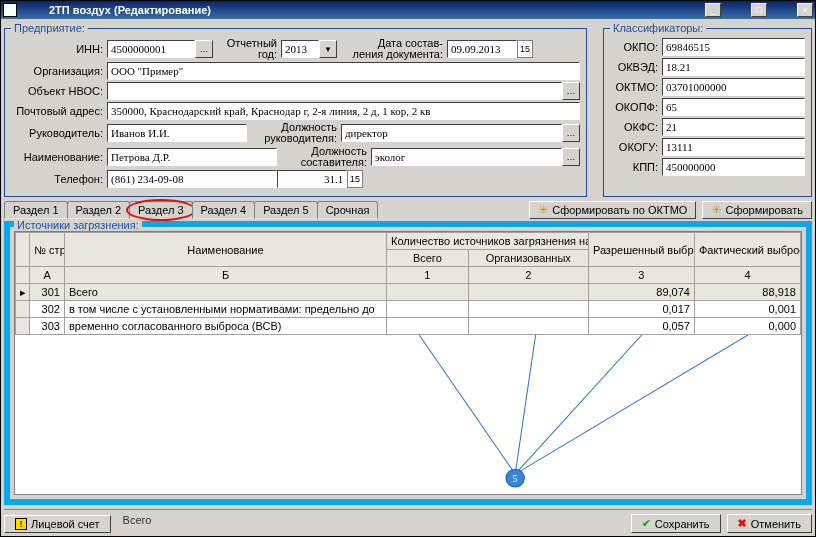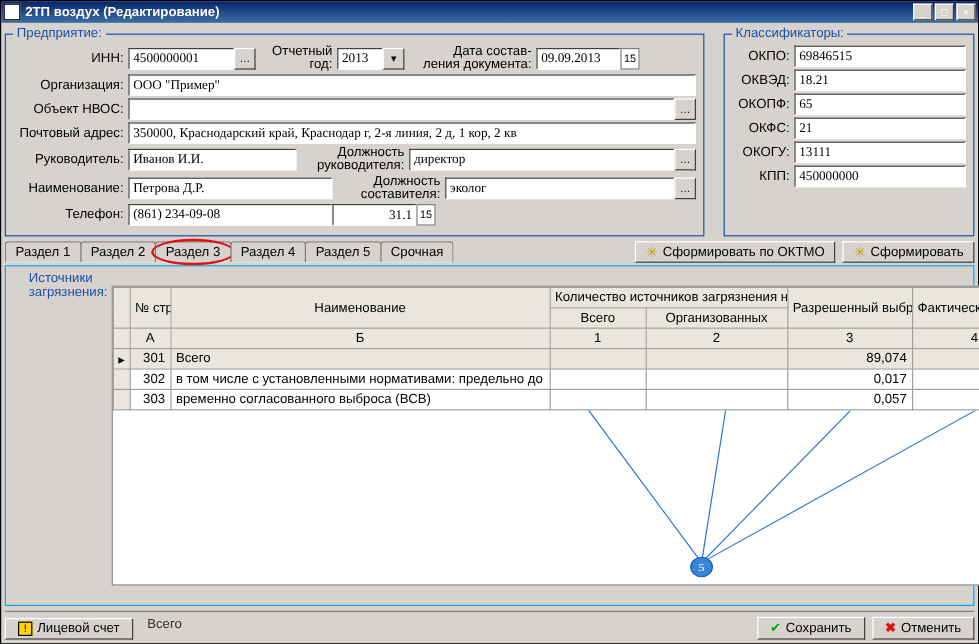--- a/index.html
+++ b/index.html
@@ -1,18 +1,18 @@
 <!DOCTYPE html>
 <html><head>
 <meta charset="utf-8">
 <style>
   * { box-sizing: border-box; }
   html,body { margin:0; padding:0; font-family: Tahoma, Arial, sans-serif; font-size:11px; color:#000; background:#fff; }
   .window { width:816px; height:537px; background:#d6d3ce; border:1px solid #000; position:relative; }
-  .titlebar { height:18px; background:linear-gradient(#08246b,#3a6ea5); color:#fff; display:flex; align-items:center; padding:0 2px; }
+  .titlebar { height:18px; background:linear-gradient(#08246b,#3a6ea5); color:#fff; display:flex; align-items:center; padding:0 2px;gap:28px; }
   .titlebar .ticon { width:14px; height:14px; margin-right:4px; background:#fff; border:1px solid #000; display:inline-block; }
   .titlebar .ttext { flex:1; font-weight:bold; }
   .winbtn { width:16px; height:14px; background:#d6d3ce; border:1px solid #fff; border-right-color:#404040; border-bottom-color:#404040; margin-left:2px; display:flex; align-items:center; justify-content:center; font-size:9px; font-family:Arial; }
 
   .content { padding:3px; display:flex; flex-direction:column; height:calc(100% - 18px); }
   .toprow { display:flex; gap:4px; }
   fieldset { border:1px solid #1e4fa5; margin:0; padding:4px 6px 6px 6px; background:#d6d3ce; }
   fieldset > legend { color:#1e4fa5; padding:0 3px; font-size:11px; }
   .fs-left { flex:1; }
   .fs-right { width:195px;margin-left:12px; }
@@ -27,21 +27,21 @@
   .cal { width:16px; height:18px; background:#fff; border:1px solid #808080; font-size:9px; display:flex; align-items:center; justify-content:center; margin-left:0; font-family:Arial; }
 
   .tabs { display:flex; margin-top:4px; align-items:flex-start; gap:0; }
   .tab { padding:2px 8px; border:1px solid #808080; border-bottom:1px solid #ece9d8; background:#d6d3ce; margin-right:-1px; border-radius:3px 3px 0 0; position:relative; cursor:default; }
   .tab.mark { position:relative; }
   .tab.mark:after { content:""; position:absolute; left:-4px; right:-4px; top:-3px; bottom:-3px; border:2px solid #d11; border-radius:50%/50%; pointer-events:none; }
   .tabs-spacer { flex:1; }
   .gearbtn { display:flex; align-items:center; padding:1px 8px; border:1px solid #fff; border-right-color:#404040; border-bottom-color:#404040; background:#d6d3ce; margin-left:6px; cursor:default; }
   .gear { color:#c9a400; margin-right:4px; font-size:12px; }
 
-  .sources { border:1px solid #0ea5e9; margin-top:2px; padding:16px; flex:1; display:flex; flex-direction:row; min-height:0; }
+  .sources { border:6px solid #0ea5e9; margin-top:2px; padding:4px; flex:1; display:flex; flex-direction:column; min-height:0; }
   .sources > .legend { color:#1e4fa5; margin-top:-12px; background:#d6d3ce; width:max-content; padding:0 3px; }
 
   .grid-wrap { background:#fff; border:1px solid #808080; flex:1; display:flex; flex-direction:column; position:relative; min-height:0;}
   table.grid { border-collapse:collapse; width:100%; font-size:11px; table-layout:fixed; }
   table.grid th, table.grid td { border:1px solid #a0a0a0; padding:1px 4px; height:17px; overflow:hidden; white-space:nowrap; }
   table.grid th { background:#e8e6dd; font-weight:normal; text-align:center; }
   table.grid td.num { text-align:right; }
   table.grid td.rowhead { background:#e8e6dd; }
   table.grid tr.sel td:not(.rowhead) { background:#e8e6dd; }
   .grid-body { flex:1; position:relative; }
@@ -121,20 +121,24 @@
 
       <fieldset class="fs-right">
         <legend>Классификаторы:</legend>
         <div class="row">
             <span class="lab">ОКПО:</span>
             <input class="txt" style="flex: 1 1 0%;" value="69846515">
           </div>
         <div class="row">
             <span class="lab">ОКВЭД:</span>
             <input class="txt" style="flex: 1 1 0%;" value="18.21">
+          </div>
+        <div class="row">
+            <span class="lab">ОКТМО:</span>
+            <input class="txt" style="flex: 1 1 0%;" value="03701000000">
           </div>
         <div class="row">
             <span class="lab">ОКОПФ:</span>
             <input class="txt" style="flex: 1 1 0%;" value="65">
           </div>
         <div class="row">
             <span class="lab">ОКФС:</span>
             <input class="txt" style="flex: 1 1 0%;" value="21">
           </div>
         <div class="row">

